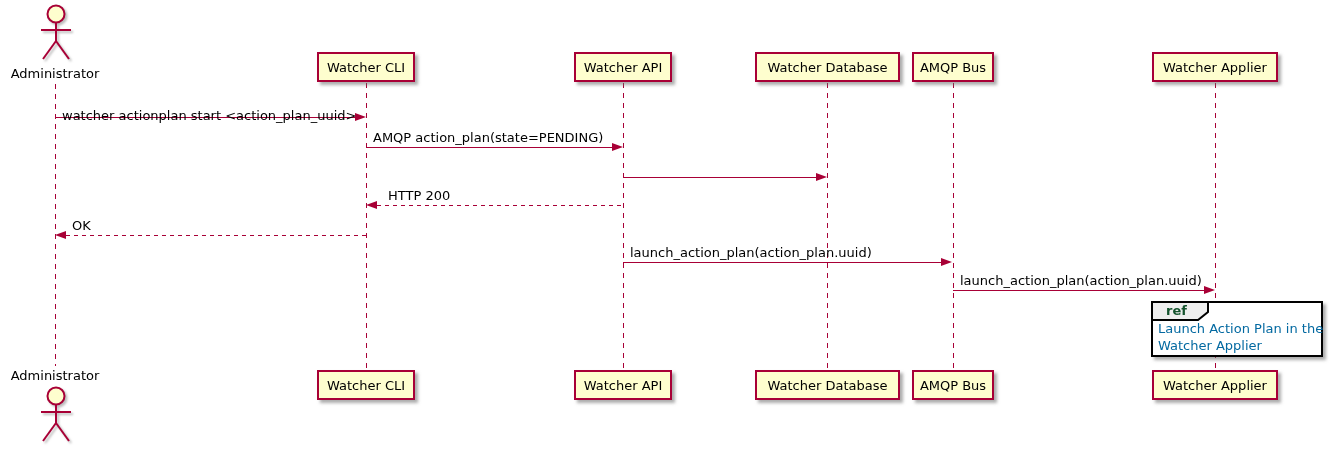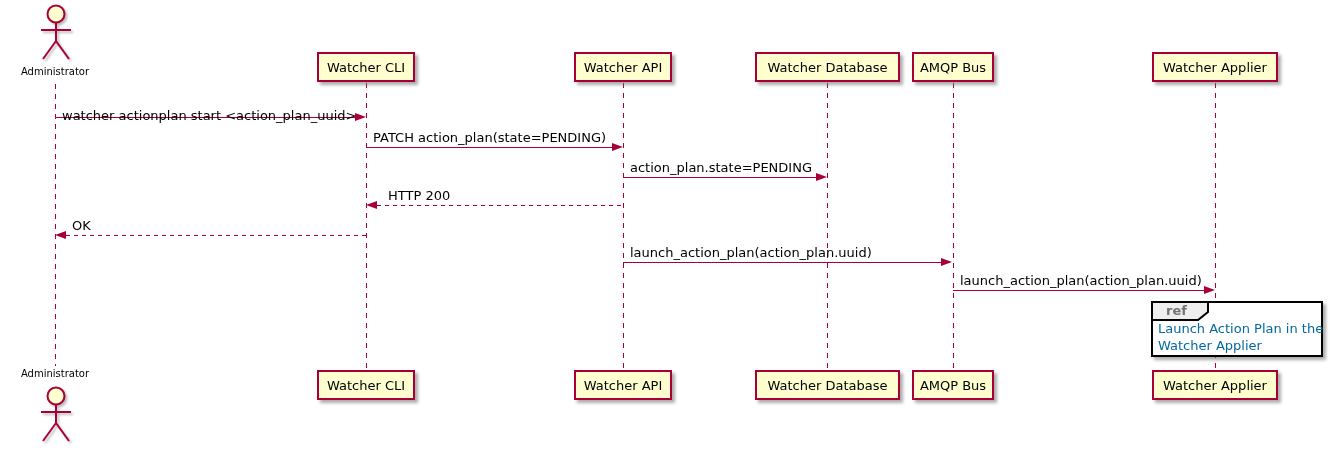--- a/index.html
+++ b/index.html
@@ -27,31 +27,31 @@
     border-left:11px solid #A80036; border-top:4px solid transparent; border-bottom:4px solid transparent;
   }
   .head-left {
     position:absolute; width:0; height:0; z-index:2;
     border-right:11px solid #A80036; border-top:4px solid transparent; border-bottom:4px solid transparent;
   }
   .msg-label {
     position:absolute; font-size:13px; line-height:15px; white-space:nowrap; z-index:2; color:#000;
   }
   .actor-label {
-    position:absolute; font-size:10px; white-space:nowrap; transform:translateX(-50%); z-index:3; color:#000;
+    position:absolute; font-size:13px; white-space:nowrap; transform:translateX(-50%); z-index:3; color:#000;
   }
   .actor-svg { position:absolute; z-index:3; filter:drop-shadow(2px 2px 1px rgba(120,120,120,0.5)); }
   #ref-box {
     position:absolute; left:1151px; top:301px; width:172px; height:56px;
     background:#ffffff; border:2px solid #000000;
     box-shadow:3px 3px 3px rgba(105,105,105,0.55); z-index:4;
   }
   #ref-header-svg { position:absolute; left:-2px; top:-2px; }
   #ref-keyword {
-    position:absolute; left:13px; top:0px; font-size:13px; font-weight:bold; z-index:5; color:#737373;
+    position:absolute; left:13px; top:0px; font-size:13px; font-weight:bold; z-index:5; color:#14532d;
   }
   .ref-line { position:absolute; left:5px; font-size:13px; white-space:nowrap; color:#0369a1; }
 </style>
 </head>
 <body>
 
 <div id="stage">
 
   <svg class="actor-svg" style="left:36px; top:3px;" width="40" height="60" viewBox="0 0 40 60">
     <circle cx="20" cy="11" r="8.5" fill="#FEFECE" stroke="#A80036" stroke-width="2"></circle>
@@ -72,25 +72,24 @@
   <div class="participant" style="left:317px; width:98px;  top:52px;">Watcher CLI</div>
   <div class="participant" style="left:574px; width:98px;  top:52px;">Watcher API</div>
   <div class="participant" style="left:755px; width:145px; top:52px;">Watcher Database</div>
   <div class="participant" style="left:912px; width:82px;  top:52px;">AMQP Bus</div>
   <div class="participant" style="left:1152px; width:126px; top:52px;">Watcher Applier</div>
 
   <div class="msg-label" style="left:62px; top:108px;">watcher actionplan start &lt;action_plan_uuid&gt;</div>
   <div class="msg-line" style="left:55px; top:117px; width:301px;"></div>
   <div class="head-right" style="left:355px; top:113px;"></div>
 
-  <div class="msg-label" style="left:373px; top:130px;">PATCH action_plan(state=PENDING)</div>
+  <div class="msg-label" style="left:373px; top:130px;">AMQP action_plan(state=PENDING)</div>
   <div class="msg-line" style="left:366px; top:147px; width:247px;"></div>
   <div class="head-right" style="left:612px; top:143px;"></div>
 
-  <div class="msg-label" style="left:630px; top:160px;">action_plan.state=PENDING</div>
   <div class="msg-line" style="left:623px; top:177px; width:194px;"></div>
   <div class="head-right" style="left:816px; top:173px;"></div>
 
   <div class="msg-label" style="left:388px; top:188px;text-align:center;">HTTP 200</div>
   <div class="msg-line dashed" style="left:377px; top:205px; width:246px;"></div>
   <div class="head-left" style="left:366px; top:201px;"></div>
 
   <div class="msg-label" style="left:72px; top:218px;">OK</div>
   <div class="msg-line dashed" style="left:66px; top:235px; width:300px;"></div>
   <div class="head-left" style="left:55px; top:231px;"></div>

